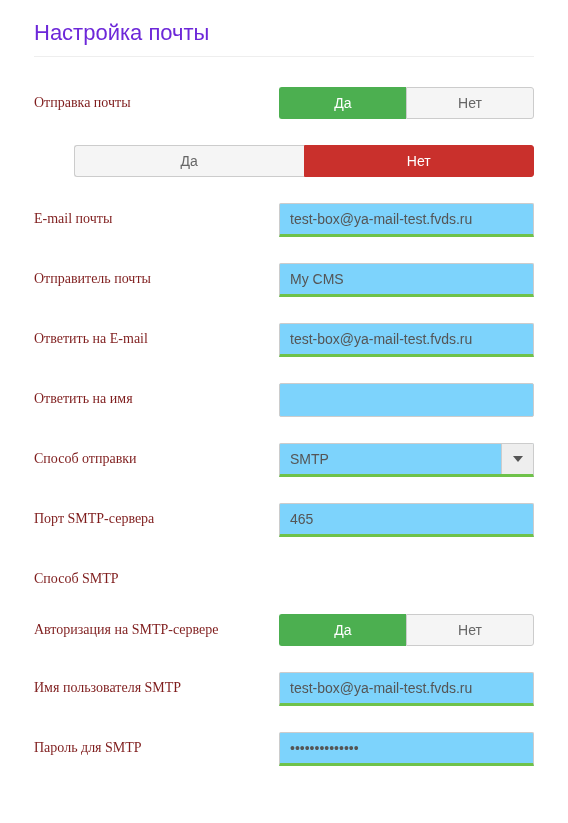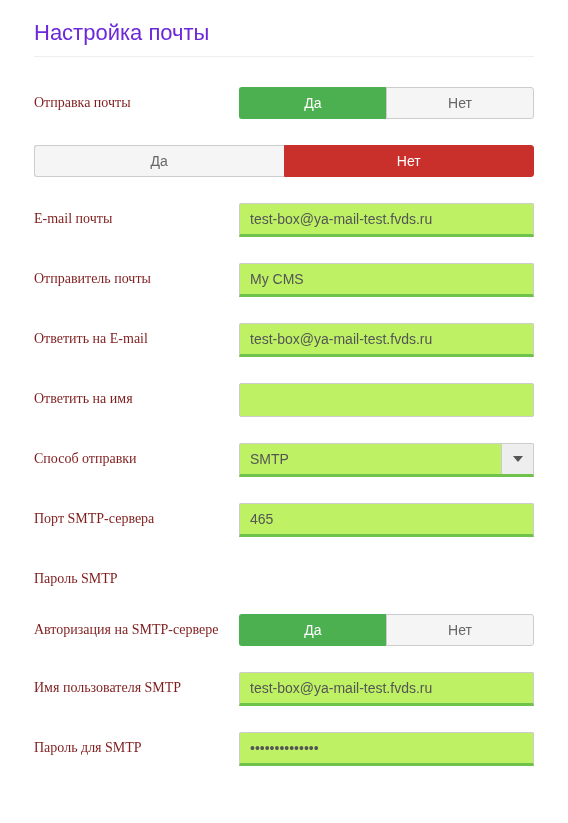--- a/index.html
+++ b/index.html
@@ -30,20 +30,21 @@
   }
   .form-row .label {
     flex:0 0 205px;
     color:#7f1d1d;
     line-height:1.3;
     padding-top:7px;
     font-family:Liberation Serif, serif;
   }
   .form-row .control {
     flex:1 1 auto;
+    margin-left:40px;
   }
 
   
   .toggle { display:flex; width:100%; height:32px; }
   .toggle .opt {
     flex:1;
     display:flex;
     align-items:center;
     justify-content:center;
     font-size:14px;
@@ -62,33 +63,33 @@
   .text-input {
     width:100%;
     height:34px;
     border:1px solid #cccccc;
     border-bottom:3px solid #6fc24a;
     padding:0 10px;
     font-size:14px;
     color:#555;
     outline:none;
     border-radius:2px 2px 0 0;
-    background:#bef264;
+    background:#7dd3fc;
   }
   .text-input.plain { border-bottom:1px solid #cccccc; border-radius:2px; }
 
   
   .select-wrap {
     display:flex;
     width:100%;
     height:34px;
     border:1px solid #cccccc;
     border-bottom:3px solid #6fc24a;
     border-radius:2px 2px 0 0;
-    background:#bef264;
+    background:#7dd3fc;
   }
   .select-wrap .value {
     flex:1;
     display:flex;
     align-items:center;
     padding:0 10px;
     color:#555;
     font-size:14px;
     cursor:pointer;
   }
@@ -174,21 +175,21 @@
 
 
   <div class="form-row">
     <div class="label">Порт SMTP-сервера</div>
     <div class="control">
       <input class="text-input" type="text" value="465" style="">
     </div>
   </div>
 
   <div class="form-row">
-    <div class="label">Пароль SMTP</div>
+    <div class="label">Способ SMTP</div>
   </div>
 
   <div class="form-row">
     <div class="label">Авторизация на SMTP-сервере</div>
     <div class="control">
       <div class="toggle">
         <div class="opt sel-green">Да</div>
         <div class="opt">Нет</div>
       </div>
     </div>

